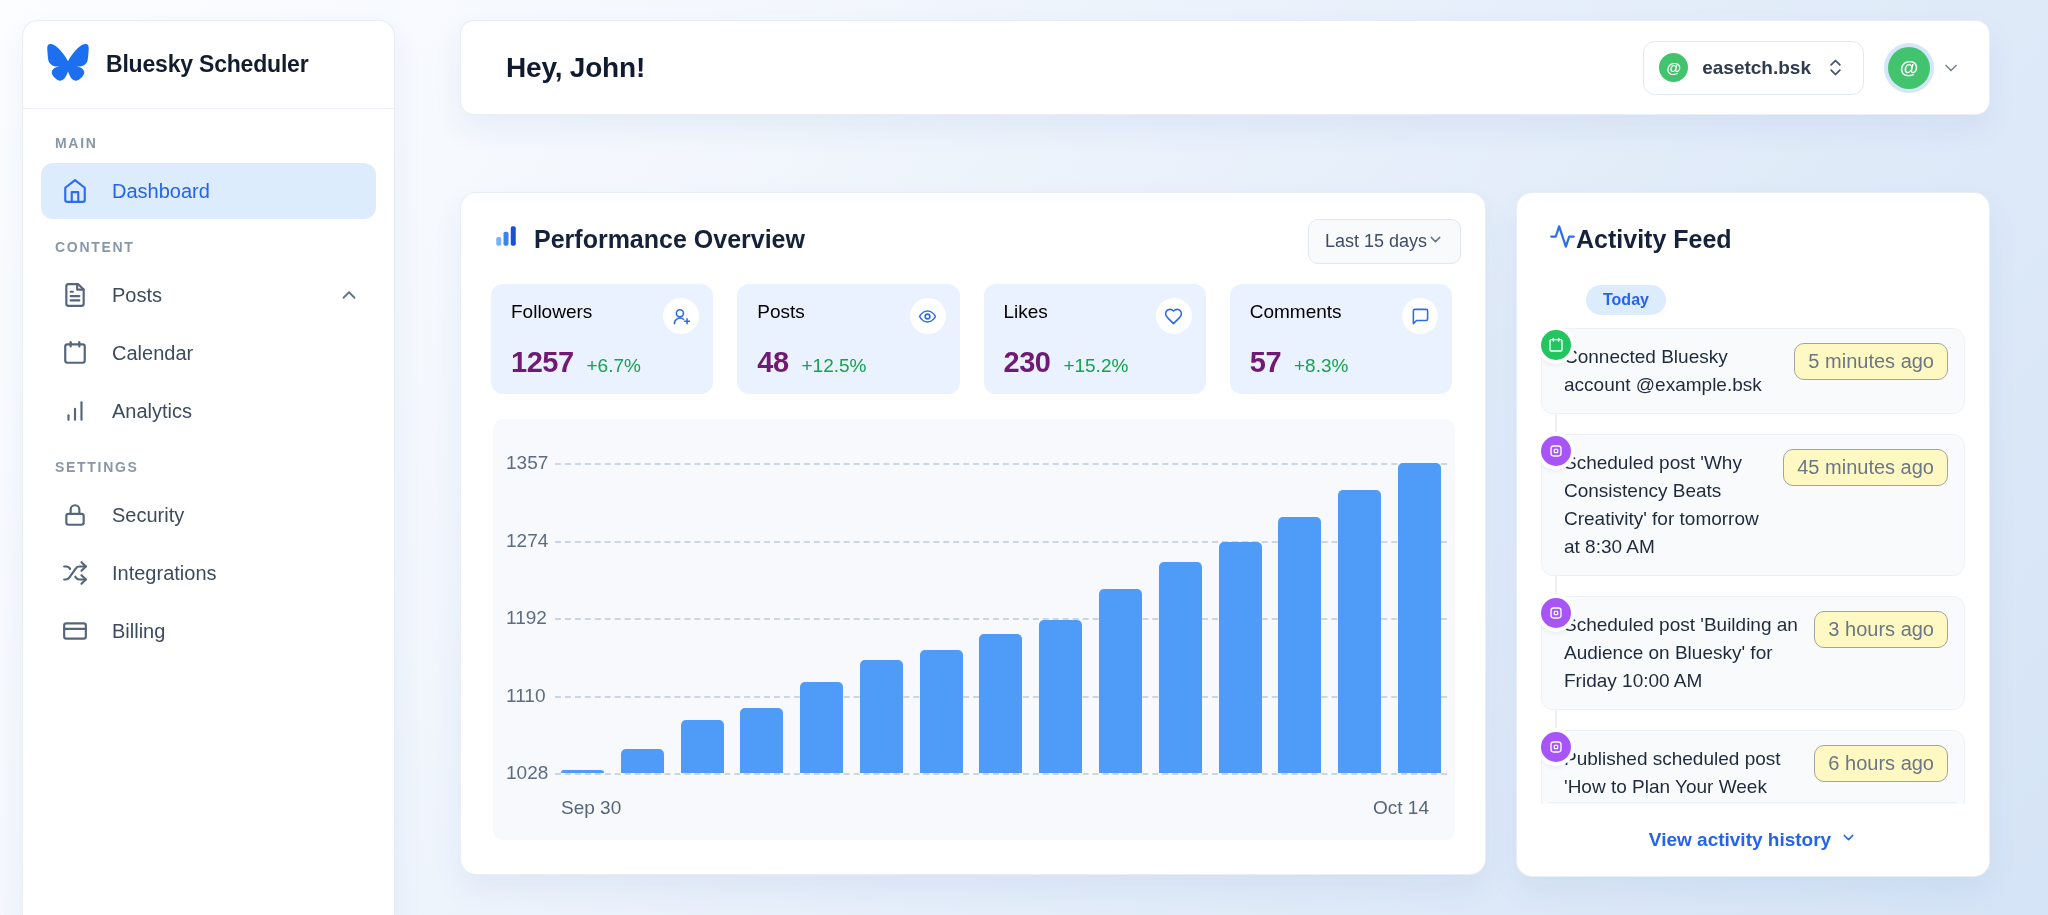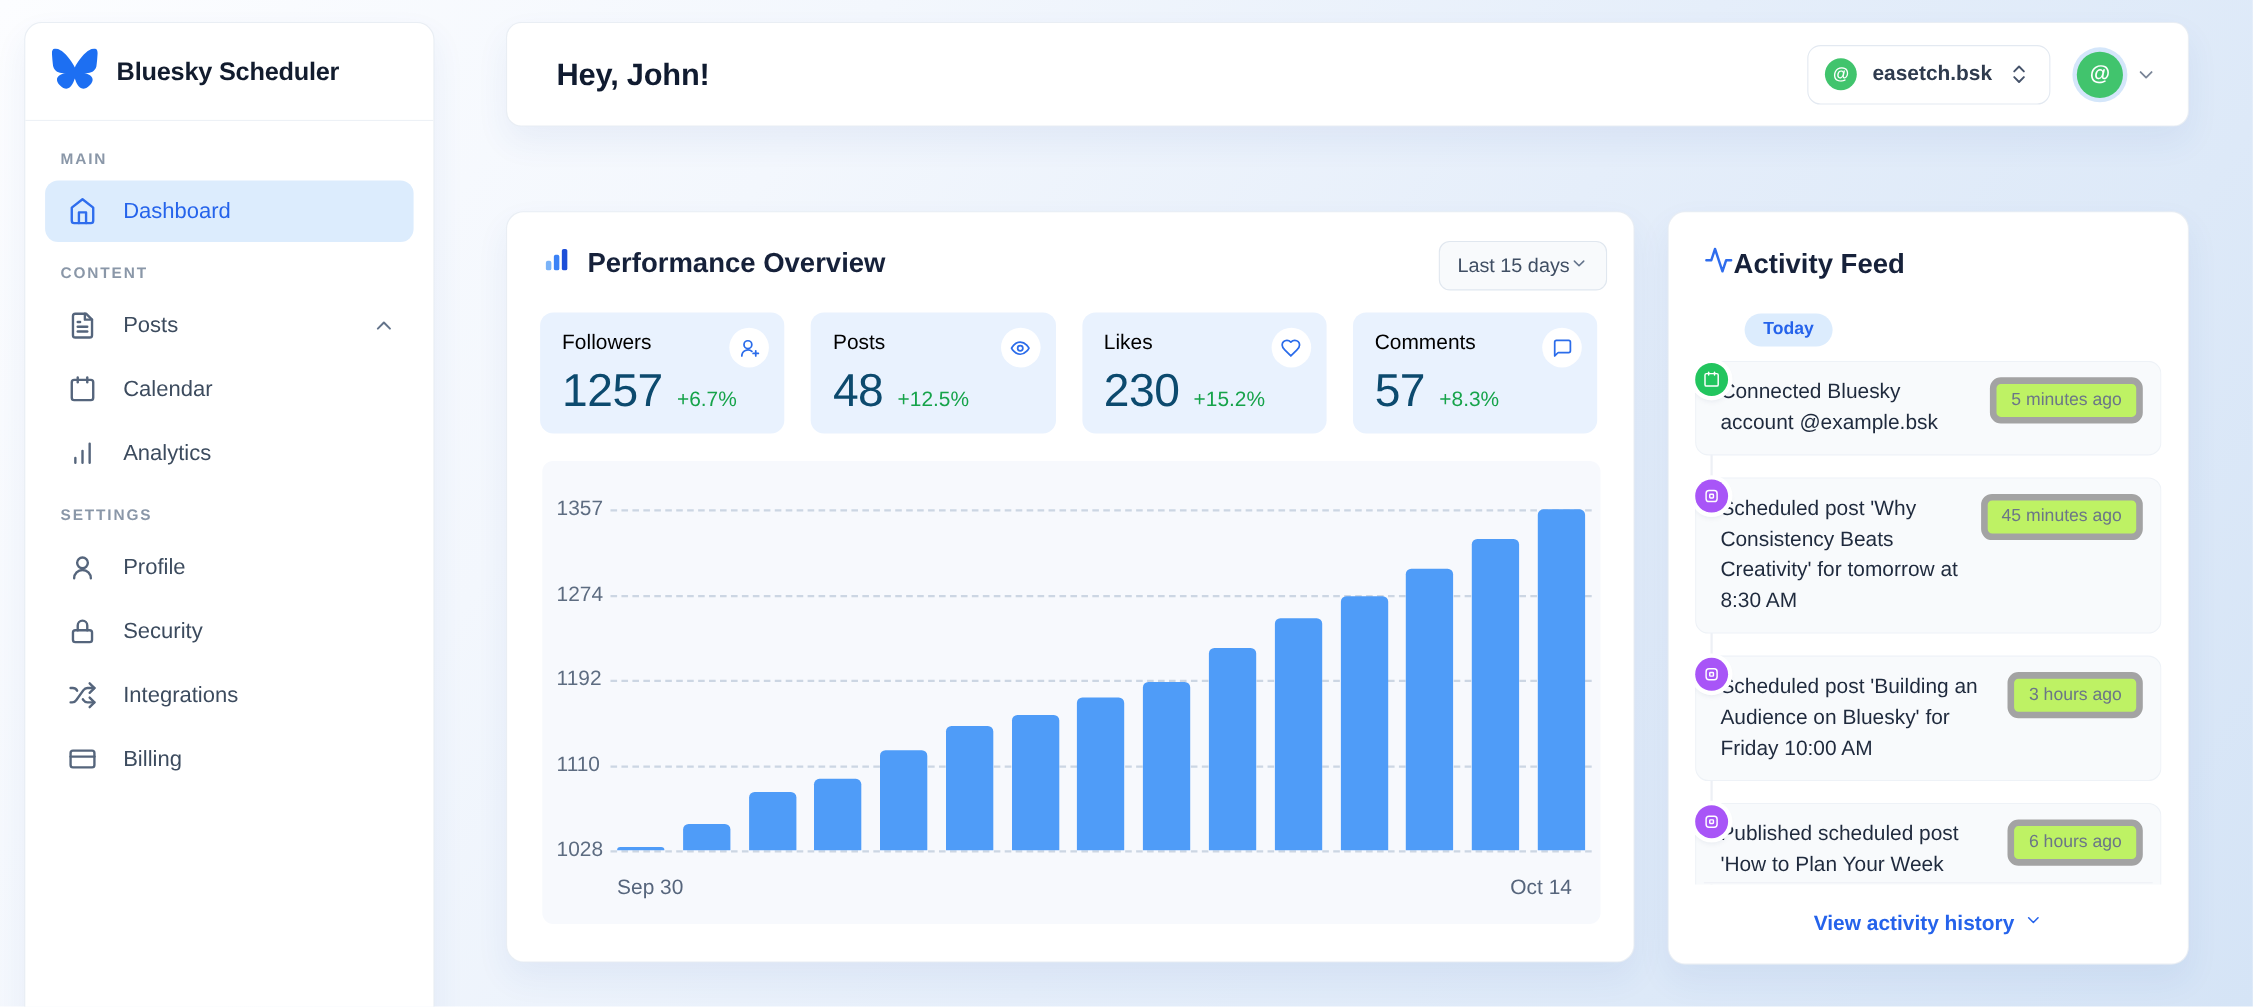--- a/index.html
+++ b/index.html
@@ -53,21 +53,21 @@
                   padding:0 16px; border:1.5px solid #e0e7ef; background:#f8fafc; border-radius:10px;
                   font-size:18px; color:#3f4e63; cursor:pointer; }
   .range-select svg { width:17px; height:17px; color:#64748b; }
   .stats-row { position:absolute; left:30px; right:33px; top:91px; display:flex; gap:24px; }
   .stat-card { flex:1; height:110px; background:#e9f2fe; border-radius:12px; position:relative; padding:17px 20px; }
   .stat-label { font-size:19px; color:#000000; }
   .stat-icon-circle { position:absolute; top:14px; right:14px; width:36px; height:36px; background:#fff;
                       border-radius:50%; display:flex; align-items:center; justify-content:center; color:#2b6cea; }
   .stat-icon-circle svg { width:19px; height:19px; }
   .stat-value-row { position:absolute; left:20px; bottom:15px; display:flex; align-items:baseline; gap:13px; }
-  .stat-value { font-size:42px; font-weight:normal; color:#0c4a6e; letter-spacing:-.5px; }
+  .stat-value { font-size:29px; font-weight:bold; color:#701a75; letter-spacing:-.5px; }
   .stat-delta { font-size:19px; color:#16a34a; }
 
   .chart-panel { position:absolute; left:32px; top:226px; width:962px; height:421px; background:#f7f9fd; border-radius:10px; }
   .tick-label { position:absolute; left:13px; font-size:19px; color:#5d6c81; transform:translateY(-50%); }
   .grid-line { position:absolute; left:62px; right:8px; border-top:2px dashed #ccd6e3; }
   .bars { position:absolute; left:68px; right:14px; top:44px; height:310px; display:flex;
           align-items:flex-end; justify-content:space-between; }
   .bar { width:43px; border-radius:5px 5px 0 0; }
   .x-label { position:absolute; top:378px; font-size:19px; color:#56657c; }
   .x-label.first { left:68px; } .x-label.last { right:26px; }
@@ -83,22 +83,22 @@
   .timeline-line { position:absolute; left:14px; top:26px; bottom:-20px; width:2px; background:#edf0f5; }
   .event-row { position:relative; display:flex; margin-bottom:20px;flex-direction:column; }
   .dot-col { width:45px; flex:none; position:relative; }
   .dot { position:absolute; left:0; top:2px; width:30px; height:30px; border-radius:50%; color:#fff;
          display:flex; align-items:center; justify-content:center;
          box-shadow:0 0 0 4px #fff, 0 3px 7px rgba(15,40,90,.15); }
   .dot svg { width:16px; height:16px; }
   .event-card { flex:1; background:#f8fafc; border:1px solid #eef2f7; border-radius:12px;
                 padding:14px 16px 14px 22px; display:flex; align-items:flex-start; }
   .event-text { flex:1; font-size:19px; line-height:28px; color:#1f2a3d; padding-right:10px; }
-  .event-time { flex:none; background:#bef264; border:6px solid #a3a3a3; border-radius:10px; padding:6px 13px;
-                font-size:16px; color:#6b7687; white-space:nowrap; }
+  .event-time { flex:none; background:#fef9c3; border:1px solid #a3a3a3; border-radius:10px; padding:6px 13px;
+                font-size:20px; color:#6b7687; white-space:nowrap; }
   .activity-footer { position:absolute; left:32px; right:32px; bottom:0; height:74px; border-top:1px solid #eef1f6;
                      display:flex; align-items:center; justify-content:center; gap:9px; color:#2563eb;
                      font-size:19px; font-weight:bold; cursor:pointer; }
   .activity-footer svg { width:17px; height:17px; }
 </style>
 </head>
 <body>
 
 <aside class="card sidebar">
   <div class="brand">
@@ -149,28 +149,20 @@
             <line x1="6" y1="20" x2="6" y2="16"></line>
             <line x1="12" y1="20" x2="12" y2="10"></line>
             <line x1="18" y1="20" x2="18" y2="4"></line>
           </svg>
           <span>Analytics</span>
           <span class="grow"></span>
         </div>
       </div>
       <div class="nav-section">
         <div class="nav-section-label">SETTINGS</div>
-        <div class="nav-item">
-          <svg viewBox="0 0 24 24" class="stroke">
-            <circle cx="12" cy="8" r="4.5"></circle>
-            <path d="M5 21a7 7 0 0 1 14 0"></path>
-          </svg>
-          <span>Profile</span>
-          <span class="grow"></span>
-        </div>
         <div class="nav-item">
           <svg viewBox="0 0 24 24" class="stroke">
             <rect x="4" y="11" width="16" height="10" rx="2"></rect>
             <path d="M8 11V7a4 4 0 0 1 8 0v4"></path>
           </svg>
           <span>Security</span>
           <span class="grow"></span>
         </div>
         <div class="nav-item">
           <svg viewBox="0 0 24 24" class="stroke">

